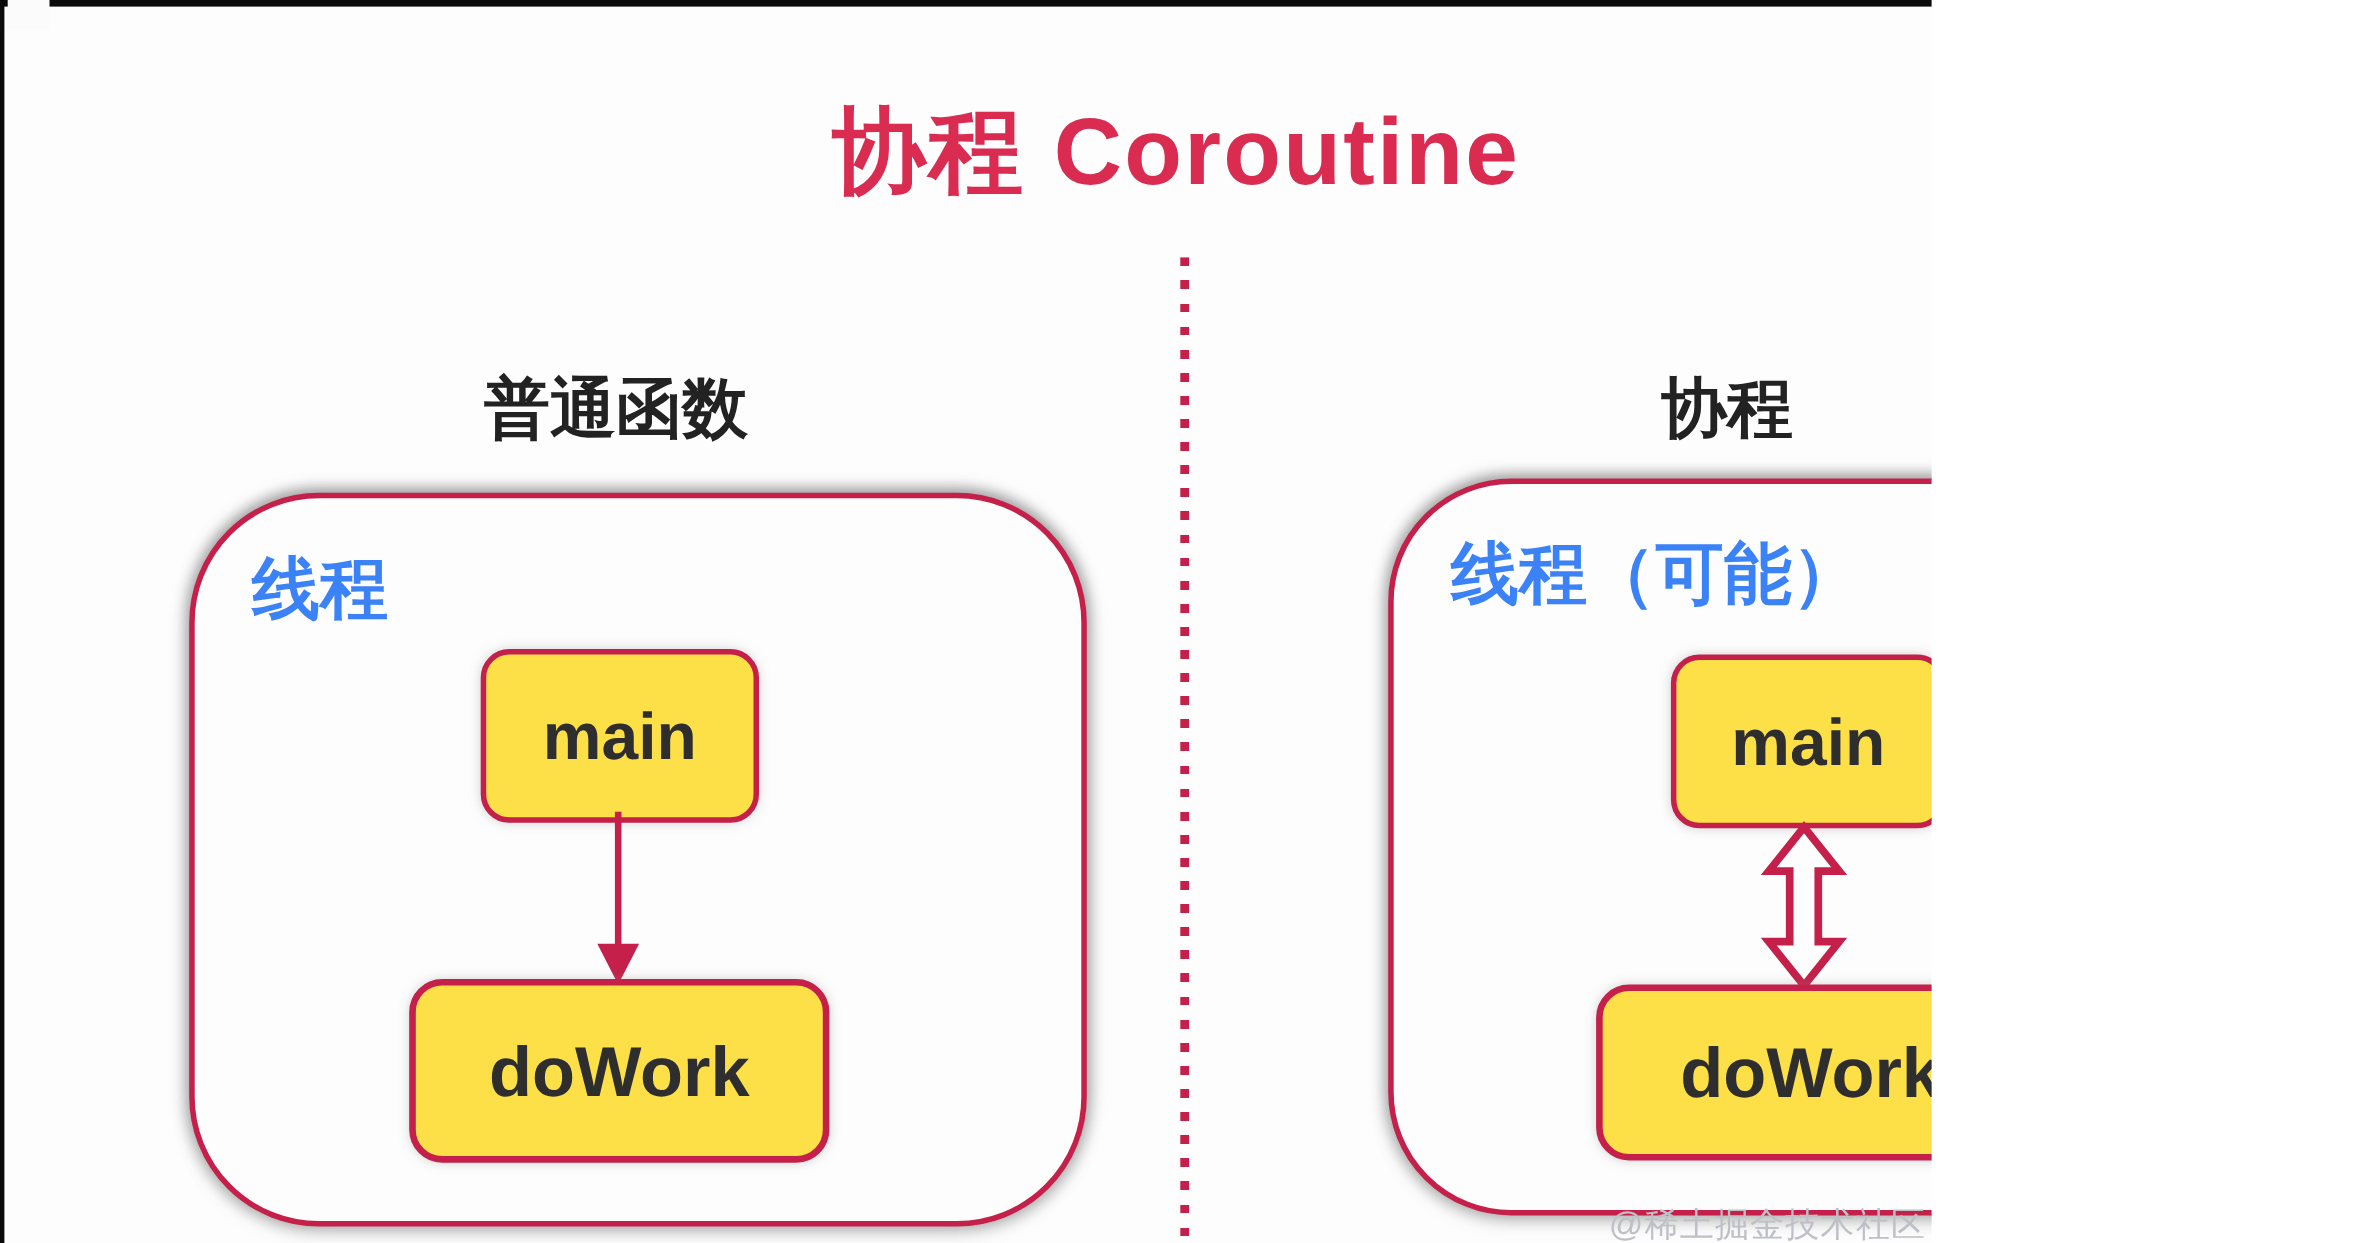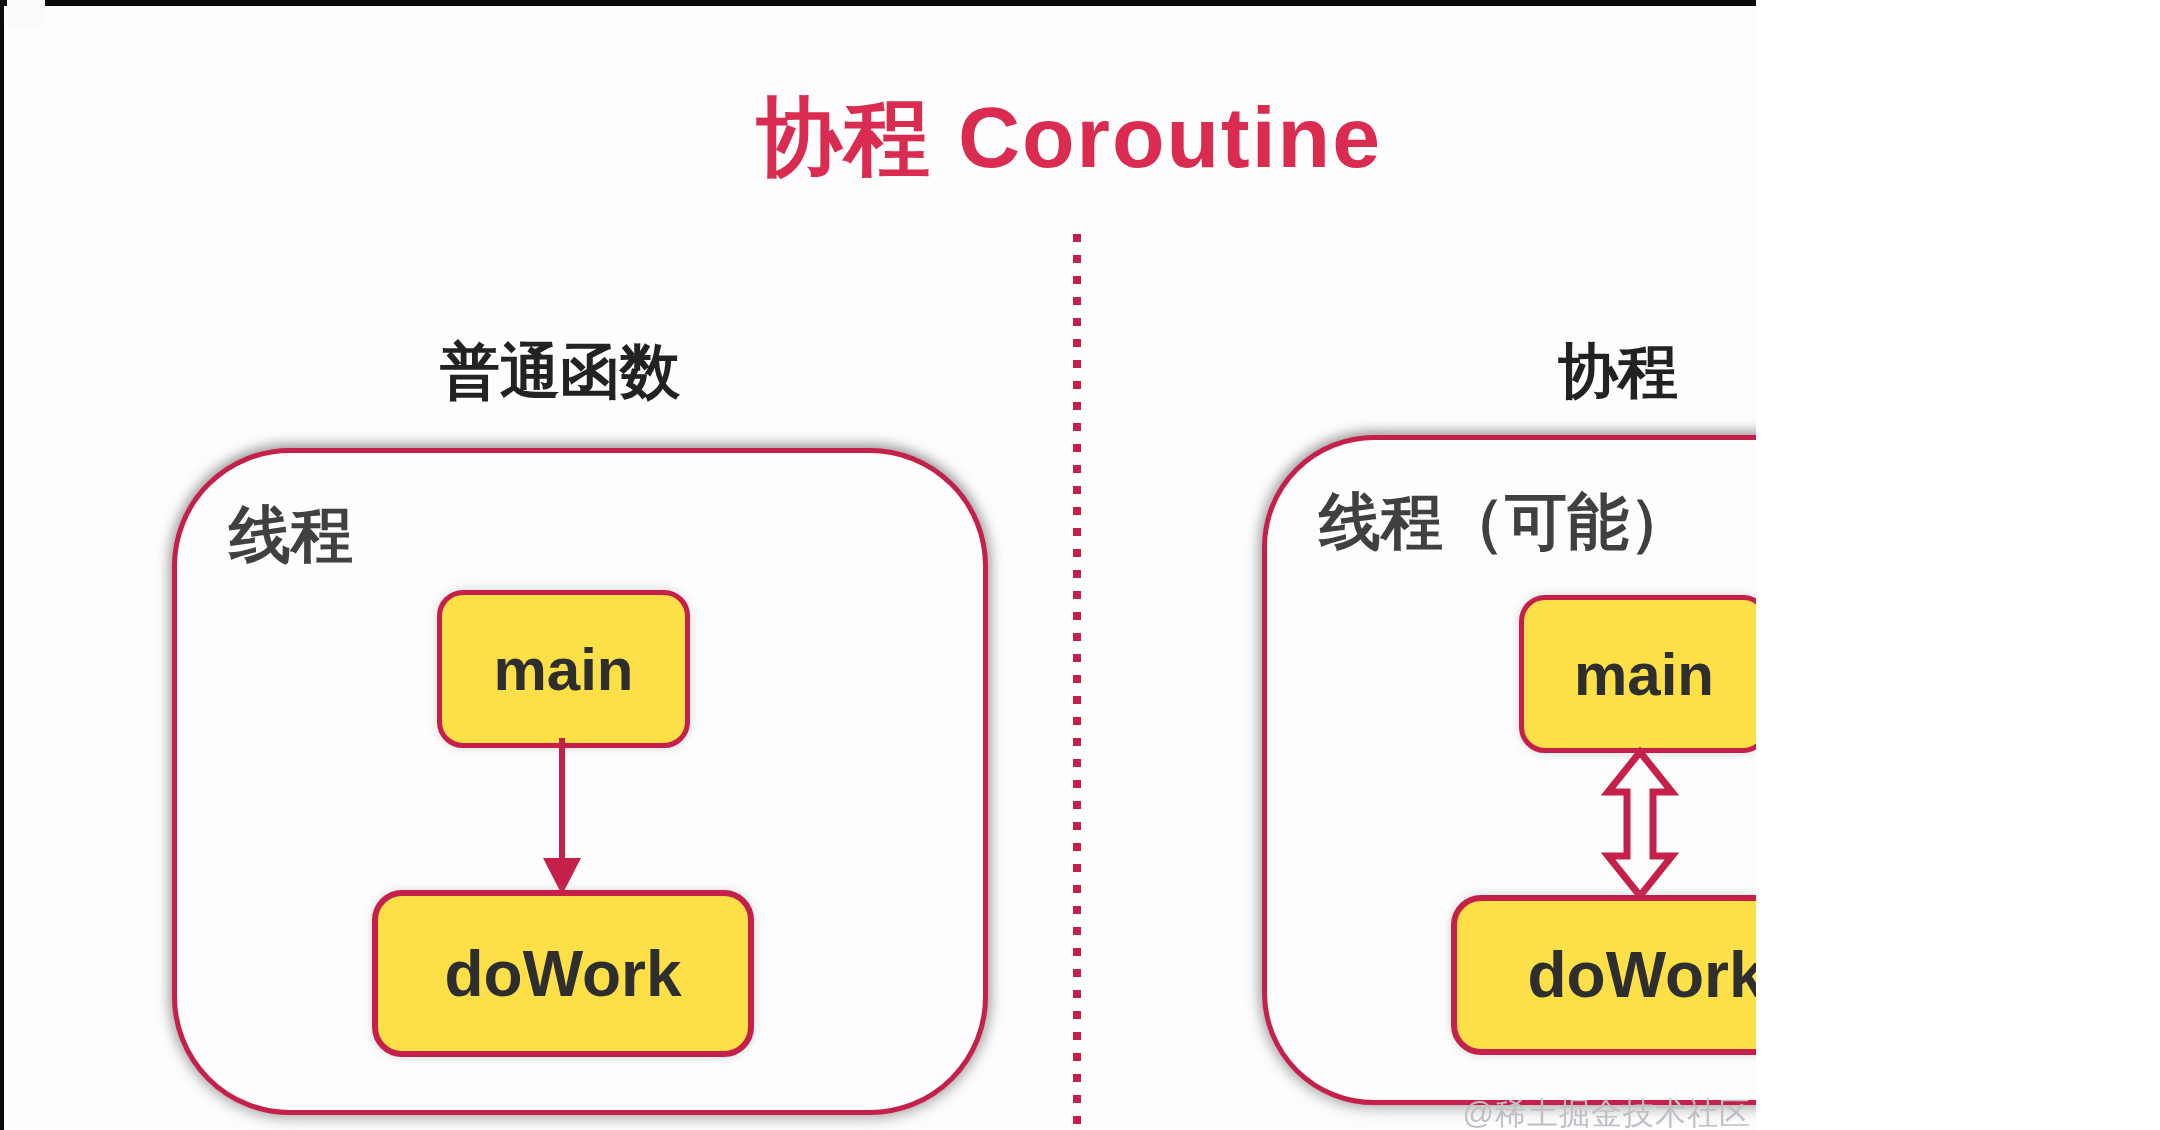--- a/index.html
+++ b/index.html
@@ -21,33 +21,33 @@
   .divider{
     position:absolute;left:1073px;top:234px;width:8px;height:896px;
     background:repeating-linear-gradient(to bottom,#C4204A 0px,#C4204A 8px,rgba(0,0,0,0) 8px,rgba(0,0,0,0) 21px);
   }
 
   .col-heading{
     position:absolute;top:310px;width:600px;text-align:center;
     font-size:60px;font-weight:600;color:#222222;margin-top:22px;
   }
   .col-heading.left{left:260px;}
-  .col-heading.right{left:1318px;}
+  .col-heading.right{left:1270px;}
 
   .panel{
     position:absolute;background:#fdfdfe;border:5px solid #C4204A;
     box-shadow:0 -5px 12px rgba(120,120,120,.5),0 6px 14px rgba(140,140,140,.35),
                -6px 0 12px rgba(150,150,150,.28),6px 0 12px rgba(150,150,150,.28);
   }
   .panel.left{left:172px;top:448px;width:806px;height:657px;border-radius:118px;}
   .panel.right{left:1262px;top:435px;width:774px;height:660px;border-radius:112px;}
 
   .panel-label{
     position:absolute;left:52px;top:40px;
-    font-size:62px;font-weight:700;color:#404040;white-space:nowrap;
+    font-size:62px;font-weight:700;color:#3b82f6;white-space:nowrap;
   }
 
   .node{
     position:absolute;background:#fde047;border:5px solid #C4204A;border-radius:26px;
     display:flex;align-items:center;justify-content:center;
     font-weight:700;color:#2E2E2E;
     box-shadow:0 0 10px rgba(140,140,140,.35);
   }
   .node.main-left{left:260px;top:137px;width:243px;height:148px;font-size:60px;}
   .node.dowork-left{left:195px;top:437px;width:370px;height:155px;border-width:6px;border-radius:30px;font-size:64px;}

